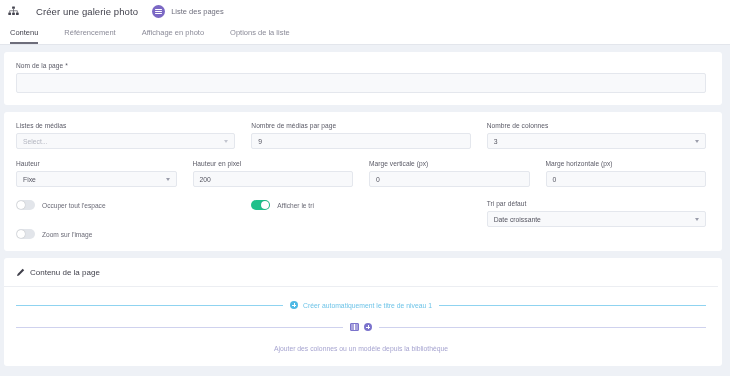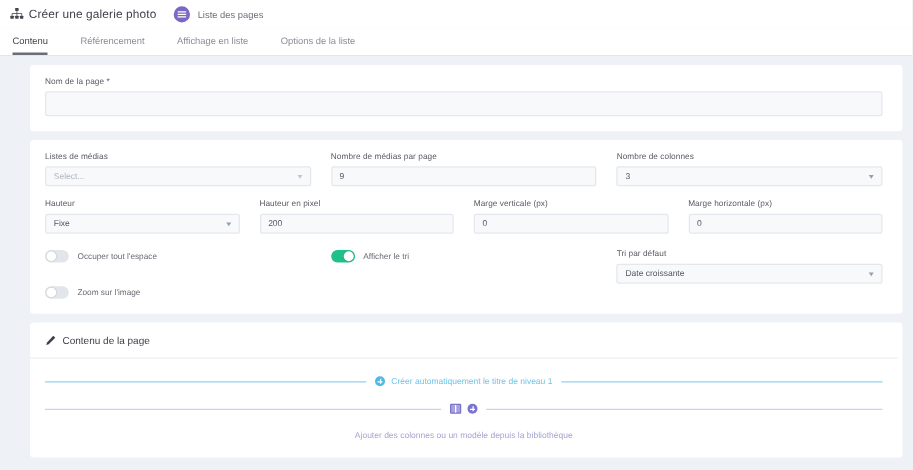--- a/index.html
+++ b/index.html
@@ -15,21 +15,21 @@
 
   
   .topbar {
     height: 22px;
     background: #ffffff;
     display: flex;
     align-items: center;
     padding: 0 0 0 8px;
     gap: 0;
   }
-  .brand { display: flex; align-items: center; gap: 4px; }
+  .brand { display: flex; align-items: center; gap: 17px; }
   .brand-title {
     font-size: 9.5px; color: #3f3f4a; letter-spacing: .1px;
   }
   .sitemap-icon { width: 11px; height: 11px; display:block; }
   .pagelist-link {
     display: flex; align-items: center; gap: 6px;
     margin-left: 14px;
   }
   .pl-circle {
     width: 13px; height: 13px; border-radius: 50%;
@@ -56,21 +56,21 @@
     padding: 0 0 5px 0; margin-right: 26px;
     border-bottom: 2px solid transparent;
     white-space: nowrap; cursor: pointer;
   }
   .tab.active { color: #44444f; border-bottom-color: #6d6d7a; }
 
   
   .card {
     background: #ffffff;
     border-radius: 3px;
-    margin: 7px 8px 0 24px;
+    margin: 7px 8px 0 4px;
     padding: 10px 16px 12px 12px;
   }
 
   .field-label {
     font-size: 6.6px; color: #5a5a66; margin-bottom: 4px; display:block;
     letter-spacing: .05px;
   }
   .input, .select {
     width: 100%; height: 16px;
     background: #f8f9fb;
@@ -168,21 +168,21 @@
           <i></i>
           <i></i>
         </span>
       <span class="pl-label">Liste des pages</span>
     </div>
   </div>
 
   <div class="tabs">
     <div class="tab active">Contenu</div>
     <div class="tab">Référencement</div>
-    <div class="tab">Affichage en liste</div>
+    <div class="tab">Affichage en photo</div>
     <div class="tab">Options de la liste</div>
   </div>
 
   <div class="card">
     <span class="field-label">Nom de la page *</span>
     <div class="input tall empty" placeholder=""></div>
   </div>
 
   <div class="card">
 

